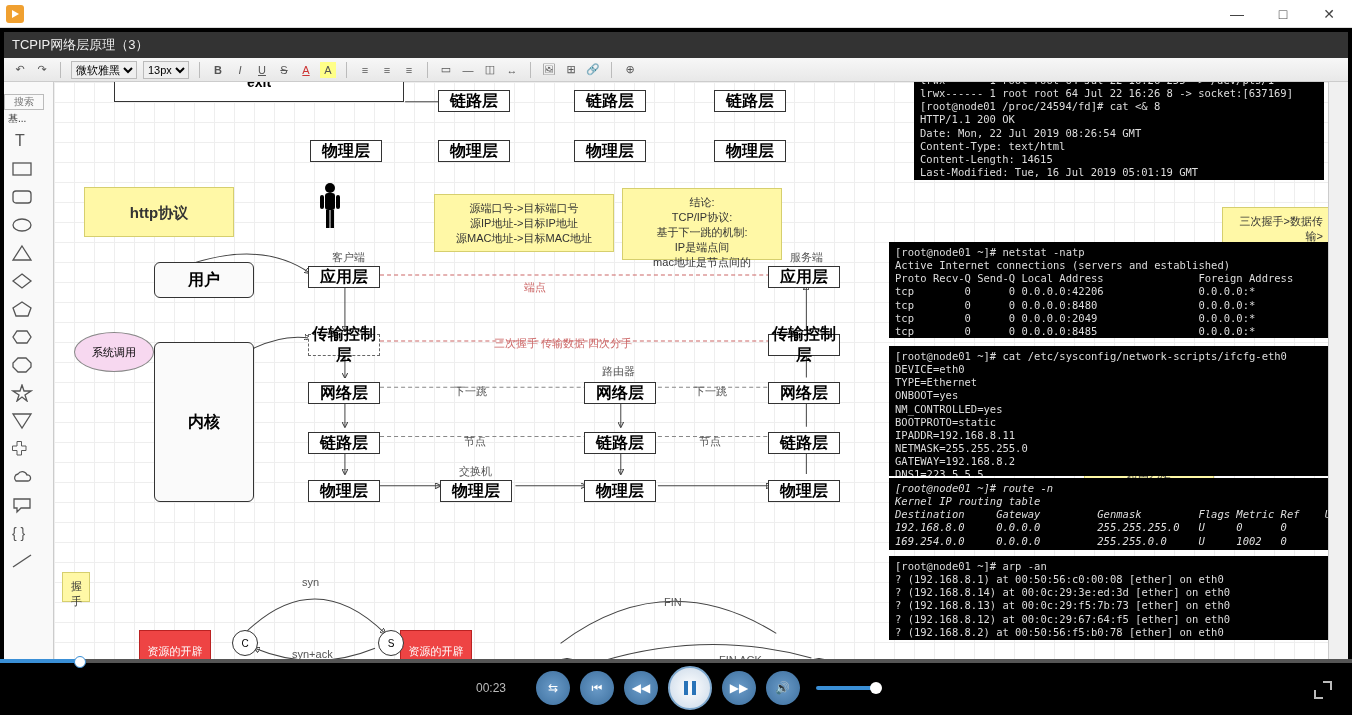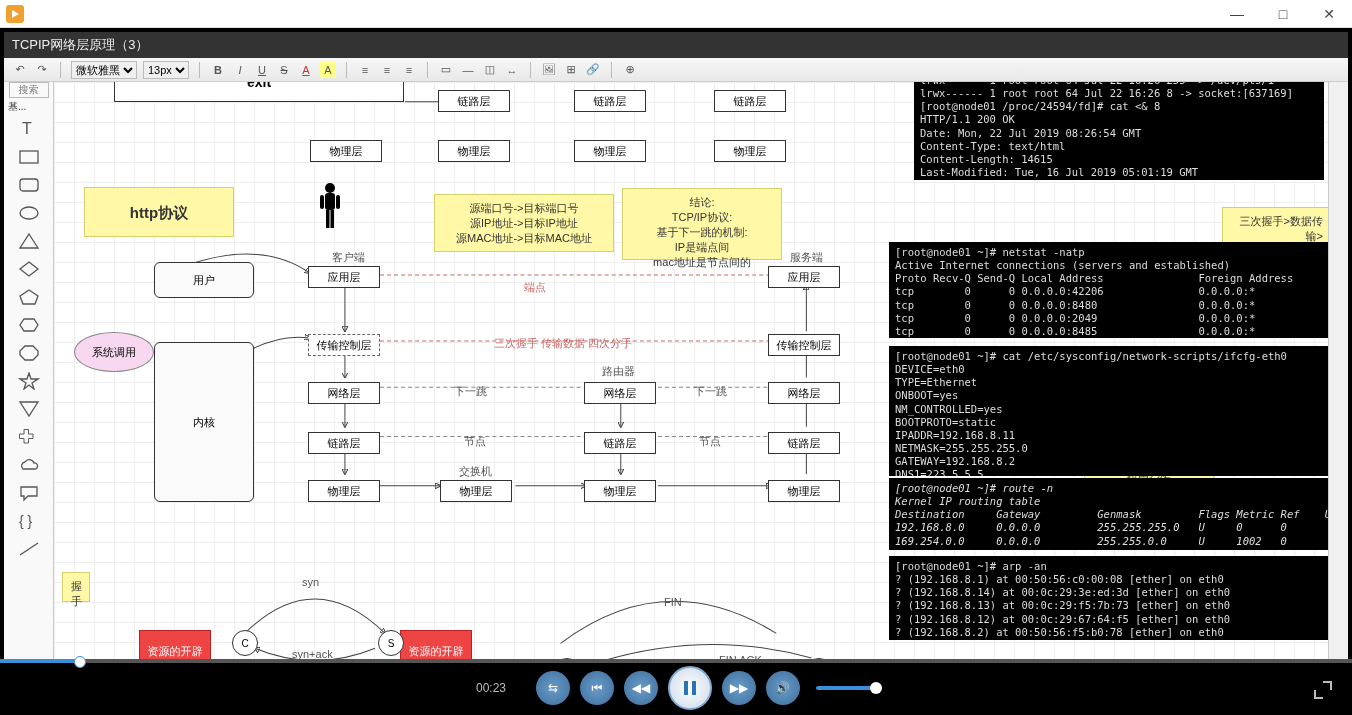--- a/index.html
+++ b/index.html
@@ -17,33 +17,33 @@
 
 .doc-title { background: #333; color: #eee; font-size: 13px; padding: 4px 8px; }
 
 .toolbar { height: 24px; background: linear-gradient(#f7f7f7,#e8e8e8); border-bottom: 1px solid #ccc; display: flex; align-items: center; gap: 6px; padding: 0 8px; font-size: 11px; color: #555; }
 .toolbar .sep { width: 1px; height: 16px; background: #bbb; margin: 0 4px; }
 .toolbar select { font-size: 11px; border: 1px solid #bbb; height: 18px; }
 .toolbar .tb-icon { width: 16px; height: 16px; display: inline-flex; align-items: center; justify-content: center; color: #555; }
 
 .workspace { display: flex; height: calc(100% - 24px - 24px); background: #fff; }
 
-.left-panel { width: 50px; border-right: 1px solid #ccc; background: #f9f9f9; display: flex; flex-direction: column; align-items: center; padding-top: 0; gap: 2px; }
+.left-panel { width: 50px; border-right: 1px solid #ccc; background: #f9f9f9; display: flex; flex-direction: column; padding-top: 12px; gap: 2px; }
 .search-thin { font-size: 10px; border: 1px solid #bbb; width: 40px; height: 16px; text-align: center; color: #777; }
 .panel-label { font-size: 10px; color: #333; align-self: flex-start; padding-left: 4px; }
 .shape-cell { width: 36px; height: 26px; display: flex; align-items: center; justify-content: center; }
 .shape-cell svg { width: 22px; height: 18px; stroke: #555; fill: none; stroke-width: 1.3; }
 
 .canvas { flex: 1; position: relative; background-image: linear-gradient(#eee 1px, transparent 1px), linear-gradient(90deg, #eee 1px, transparent 1px); background-size: 20px 20px; overflow: hidden; }
 .right-strip { width: 20px; border-left: 1px solid #ccc; background: #f0f0f0; }
 
 .note { position: absolute; background: #fff8a6; border: 1px solid #d6cf6e; font-size: 11px; color: #333; padding: 6px 8px; text-align: center; }
 .note.big { font-weight: 700; font-size: 15px; }
 
-.dbox { position: absolute; background: #fff; border: 1px solid #333; font-size: 11px; display: flex; align-items: center; justify-content: center; text-align: center; }
+.dbox { position: absolute; background: #fff; border: 1px solid #333; font-size: 16px; display: flex; align-items: center; justify-content: center; text-align: center; font-weight: bold; }
 .dbox.sel { border: 1px dashed #666; }
 
 .pink-oval { position: absolute; border: 1px solid #888; background: #f7d8f0; border-radius: 50%; font-size: 11px; display: flex; align-items: center; justify-content: center; }
 
 .label { position: absolute; font-size: 11px; color: #555; }
 
 .redbox { position: absolute; background: #e44; color: #fff; border: 1px solid #b22; font-size: 11px; display: flex; align-items: center; justify-content: center; margin-top: 36px; }
 
 .circ { position: absolute; border: 1px solid #333; border-radius: 50%; background: #fff; font-size: 10px; display: flex; align-items: center; justify-content: center; }
 

